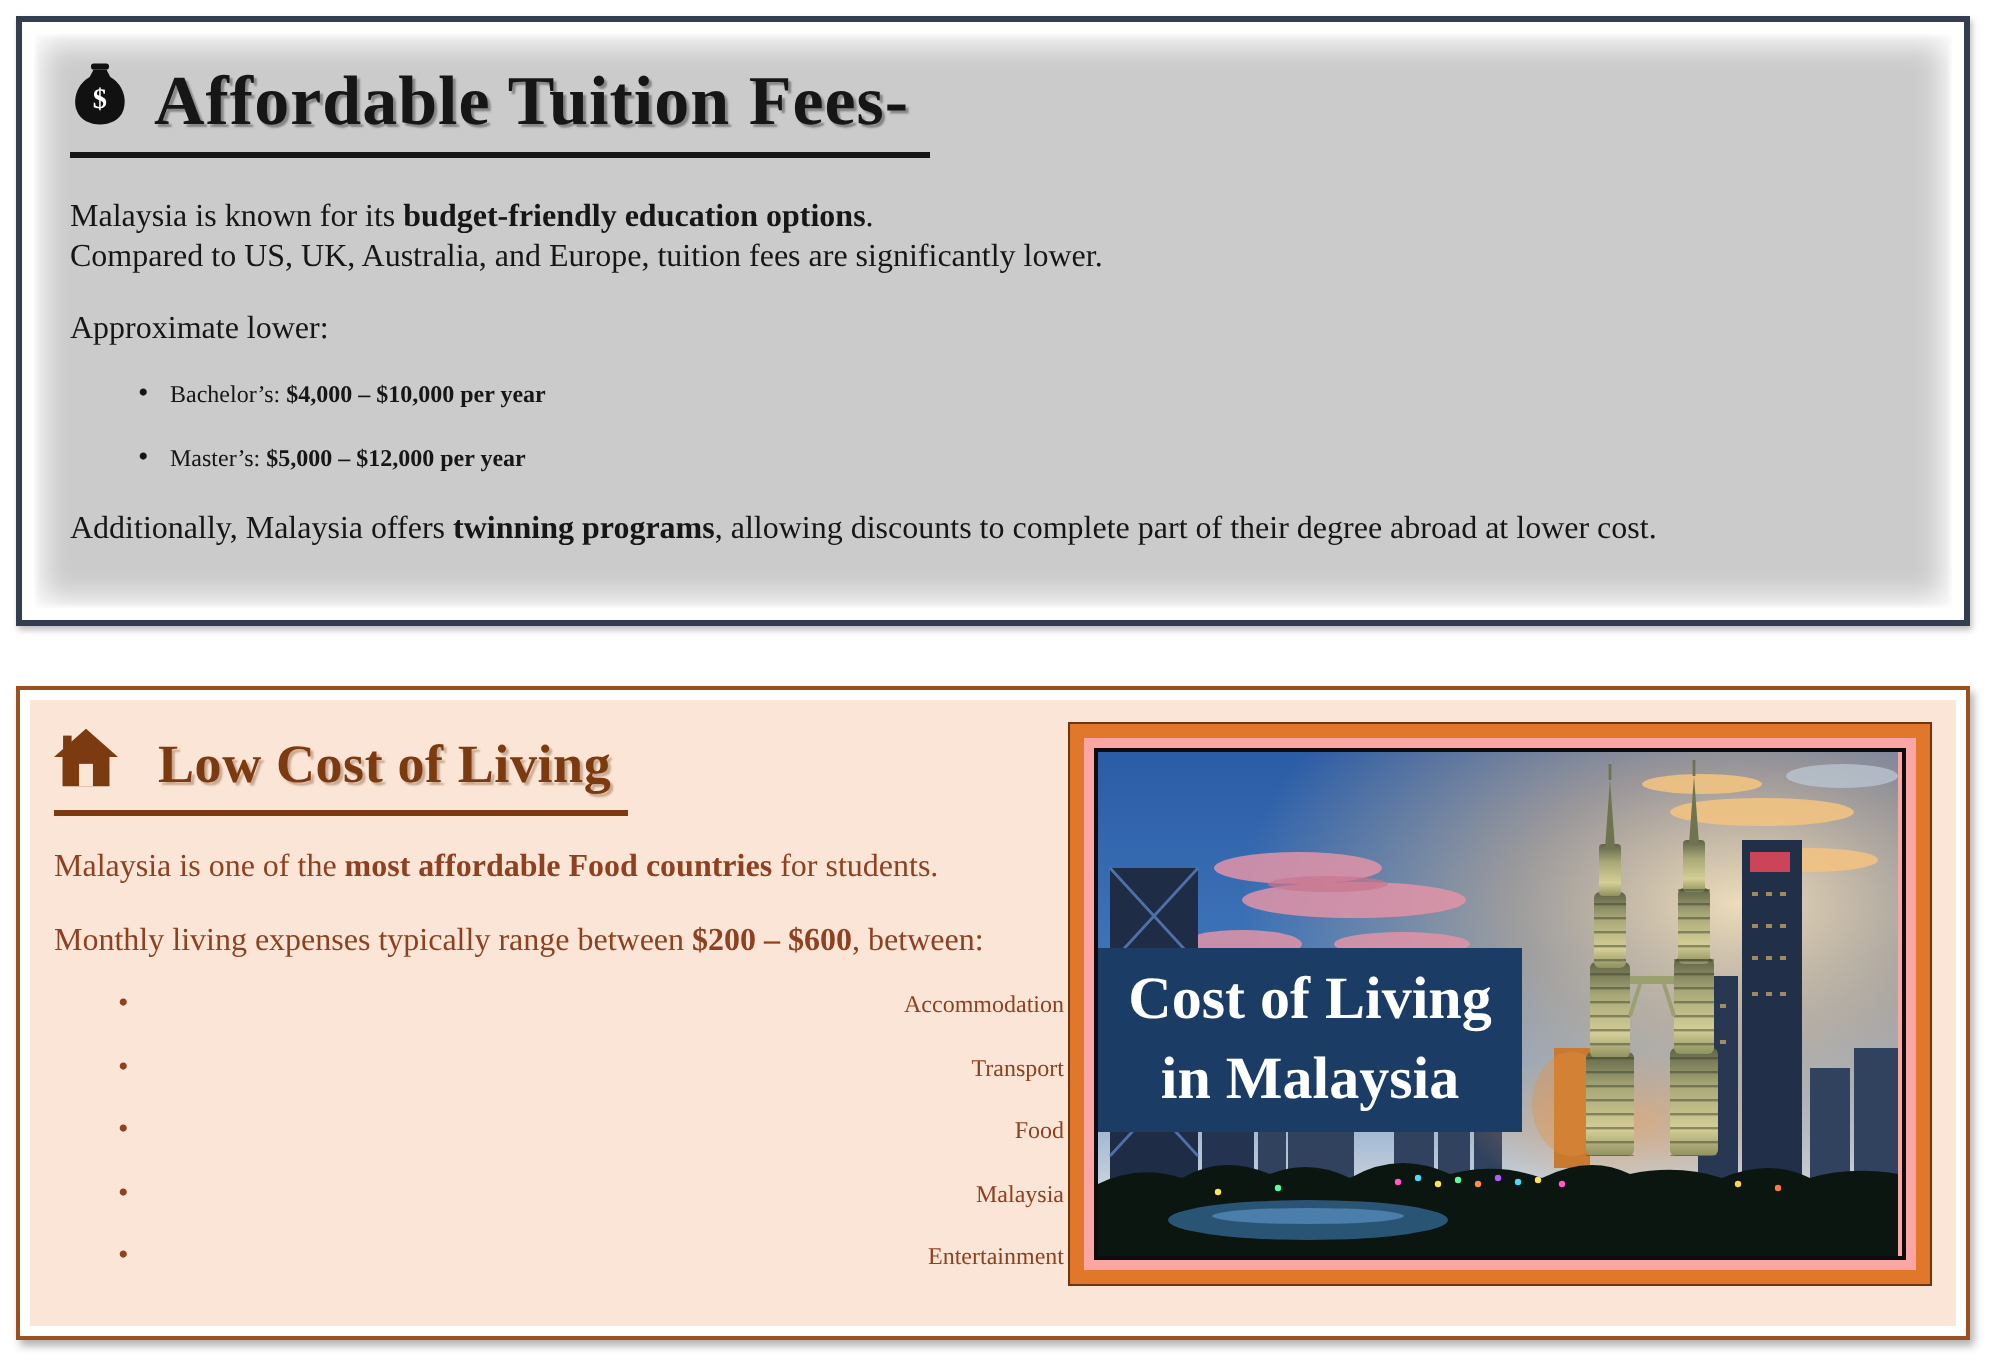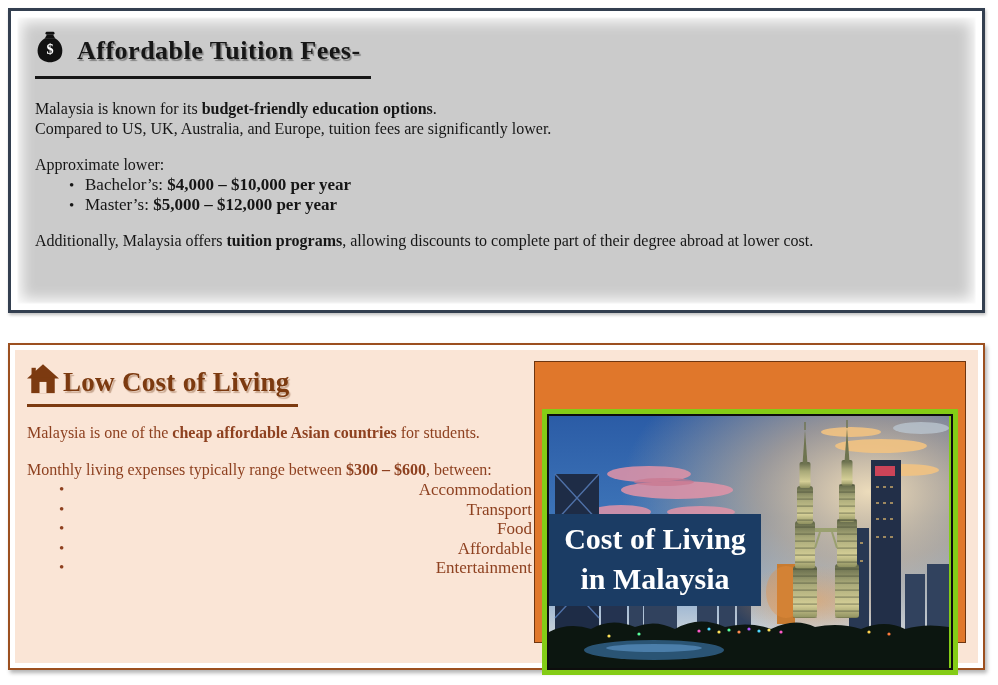--- a/index.html
+++ b/index.html
@@ -27,30 +27,30 @@
     padding: 14px 18px 0 18px;
     color: #161616;
   }
   .heading1 {
     display: inline-flex; align-items: center; gap: 12px;
     margin: 0;
     border-bottom: 3px solid #161616;
     padding-bottom: 5px; padding-right: 10px;
   }
   .heading1 .h-text {
-    font-size: 26px; font-weight: bold; letter-spacing: 0.5px;
+    font-size: 35px; font-weight: bold; letter-spacing: 0.5px;
     text-shadow: 1.5px 1.5px 1px rgba(0,0,0,0.35);
   }
   .t-line { margin: 0; font-size: 16px; line-height: 20px; }
   .mt14 { margin-top: 20px; }
   .mt16 { margin-top: 16px; }
   .mt15 { margin-top: 15px; }
   .mt17 { margin-top: 17px; }
   ul.doc-list { list-style: none; margin: 0; padding: 0 0 0 50px; }
-  ul.doc-list li { position: relative; font-size: 17px; line-height: 20px; }
+  ul.doc-list li { position: relative; font-size: 12px; line-height: 20px; margin-top: 12px; }
   ul.doc-list li::before {
     content: "•";
     position: absolute; left: -16px; top: 0;
     font-size: 15px;
   }
 
   
   .living-box {
     margin: 30px 0 0 8px;
     width: 977px; height: 327px;
@@ -60,21 +60,21 @@
     box-shadow: 2px 3px 4px rgba(0,0,0,0.3);
   }
   .living-inner {
     position: relative;
     width: 100%; height: 100%;
     background: #FAE5D6;
     padding: 8px 0 0 12px;
     color: #8E4120;
   }
   .heading2 {
-    display: inline-flex; align-items: center; gap: 4px;
+    display: inline-flex; align-items: center; gap: 20px;
     margin: 6px 0 0 0;
     border-bottom: 3px solid #7C3A10;
     padding-bottom: 4px; padding-right: 8px;
   }
   .heading2 .h-text {
     font-size: 27px; font-weight: bold; letter-spacing: 0.3px;
     color: #7C3A10;
     text-shadow: 1.5px 1.5px 1px rgba(110,54,17,0.35);
   }
   .living-text { width: 505px; }
@@ -85,23 +85,22 @@
   
   .photo-frame {
     position: absolute; top: 11px; right: 12px;
     width: 432px; height: 282px;
     background: #E0772B;
     border: 1px solid #6E3611;
     padding: 7px;
   }
   .photo-matte {
     width: 100%; height: 100%;
-    background: #84cc16;
+    background: #fca5a5;
     padding: 5px;
-    margin-top: 40px;
   }
   .photo {
     width: 100%; height: 100%;
     border: 2px solid #0d0d0d;
     overflow: hidden;
   }
   .photo svg { display: block; }
 </style>
 </head>
 <body>
@@ -123,49 +122,49 @@
     <p class="t-line mt14"><span>Malaysia is known for its </span><b>budget-friendly education options</b><span>.</span></p>
     <p class="t-line">Compared to US, UK, Australia, and Europe, tuition fees are significantly lower.</p>
 
     <p class="t-line mt16">Approximate lower:</p>
 
     <ul class="doc-list mt16">
       <li><span>Bachelor’s: </span><b>$4,000 – $10,000 per year</b></li>
       <li><span>Master’s: </span><b>$5,000 – $12,000 per year</b></li>
     </ul>
 
-    <p class="t-line mt16"><span>Additionally, Malaysia offers </span><b>tuition programs</b><span>, allowing discounts to complete part of their degree abroad at lower cost.</span></p>
+    <p class="t-line mt16"><span>Additionally, Malaysia offers </span><b>twinning programs</b><span>, allowing discounts to complete part of their degree abroad at lower cost.</span></p>
   </div>
 </section>
 
 <section class="living-box">
   <div class="living-inner">
 
     <div class="living-text">
       <h2 class="heading2">
         <span>
           <svg width="32" height="30" viewBox="0 0 24 22" aria-hidden="true">
             <rect x="3.4" y="2.6" width="3.2" height="6" fill="#7C3A10"></rect>
             <path d="M12,0 L24,10.6 L0,10.6 Z" fill="#7C3A10"></path>
             <rect x="3.2" y="10.2" width="17.6" height="11.4" fill="#7C3A10"></rect>
             <rect x="9.4" y="13.2" width="5.2" height="8.4" fill="#FAE5D6"></rect>
           </svg>
         </span>
         <span class="h-text">Low Cost of Living</span>
       </h2>
 
-      <p class="t-line mt16"><span>Malaysia is one of the </span><b>cheap affordable Asian countries</b><span> for students.</span></p>
-
-      <p class="t-line mt17"><span>Monthly living expenses typically range between </span><b>$300 – $600</b><span>, between:</span></p>
+      <p class="t-line mt16"><span>Malaysia is one of the </span><b>most affordable Food countries</b><span> for students.</span></p>
+
+      <p class="t-line mt17"><span>Monthly living expenses typically range between </span><b>$200 – $600</b><span>, between:</span></p>
 
       <ul class="doc-list mt15">
         <li>Accommodation</li>
         <li>Transport</li>
         <li>Food</li>
-        <li>Affordable</li>
+        <li>Malaysia</li>
         <li>Entertainment</li>
       </ul>
 
     </div>
 
     <div class="photo-frame">
       <div class="photo-matte">
         <div class="photo">
           <svg width="400" height="252" viewBox="0 0 400 252">
             <defs>

